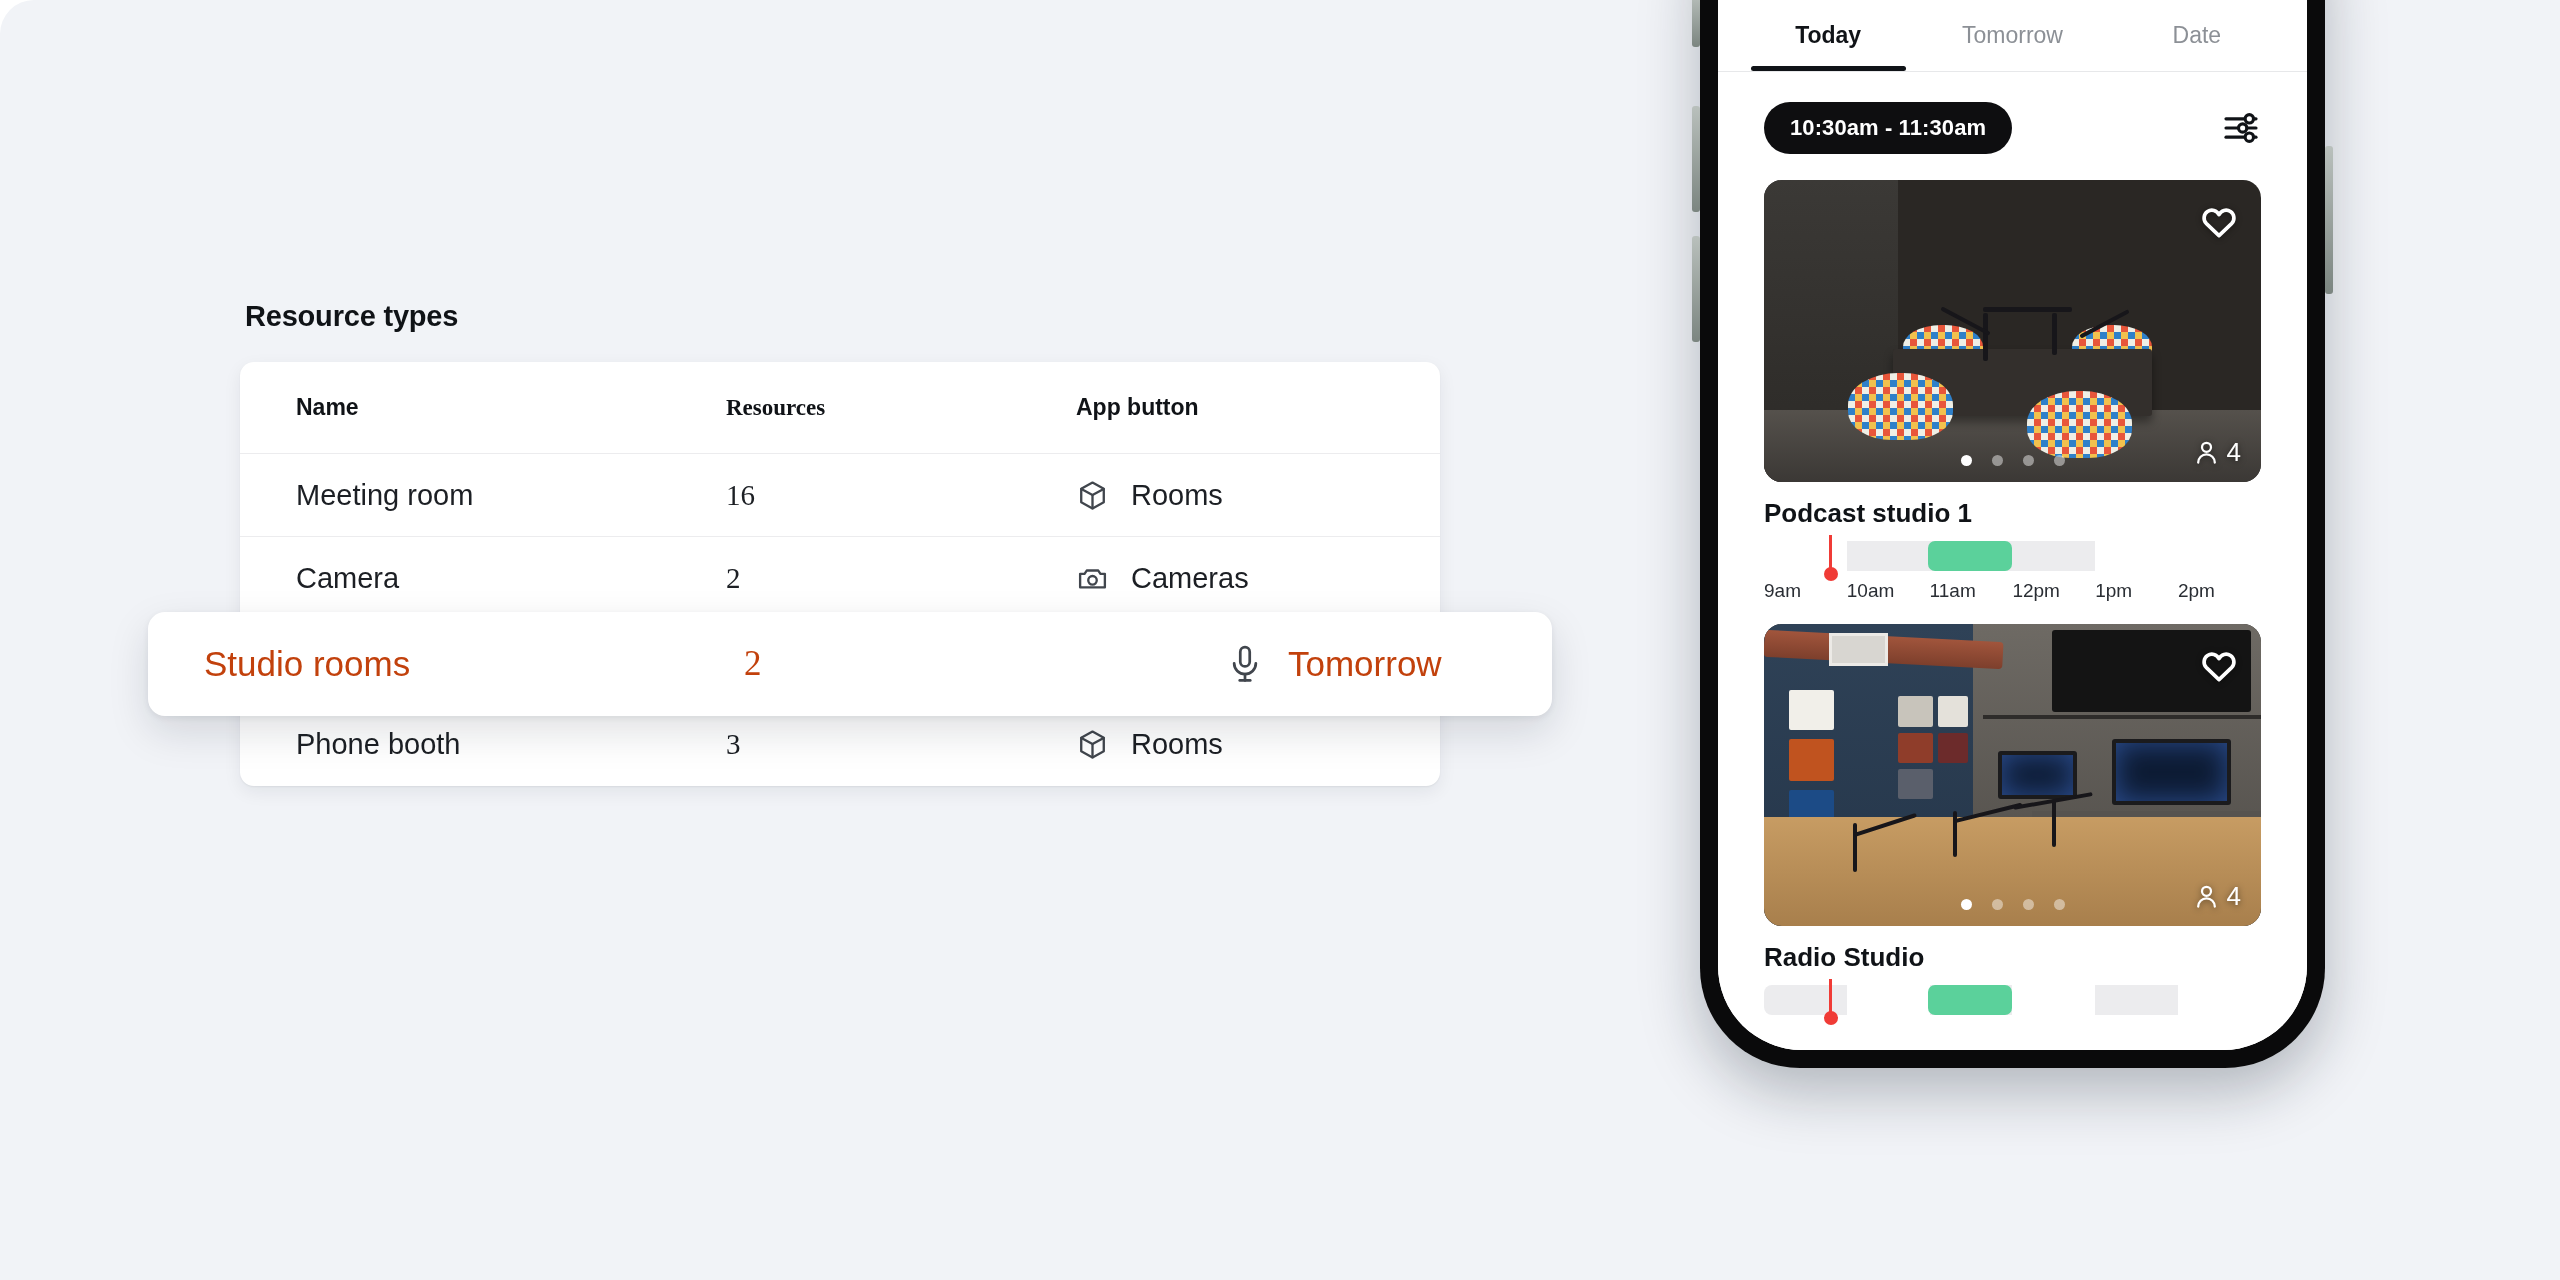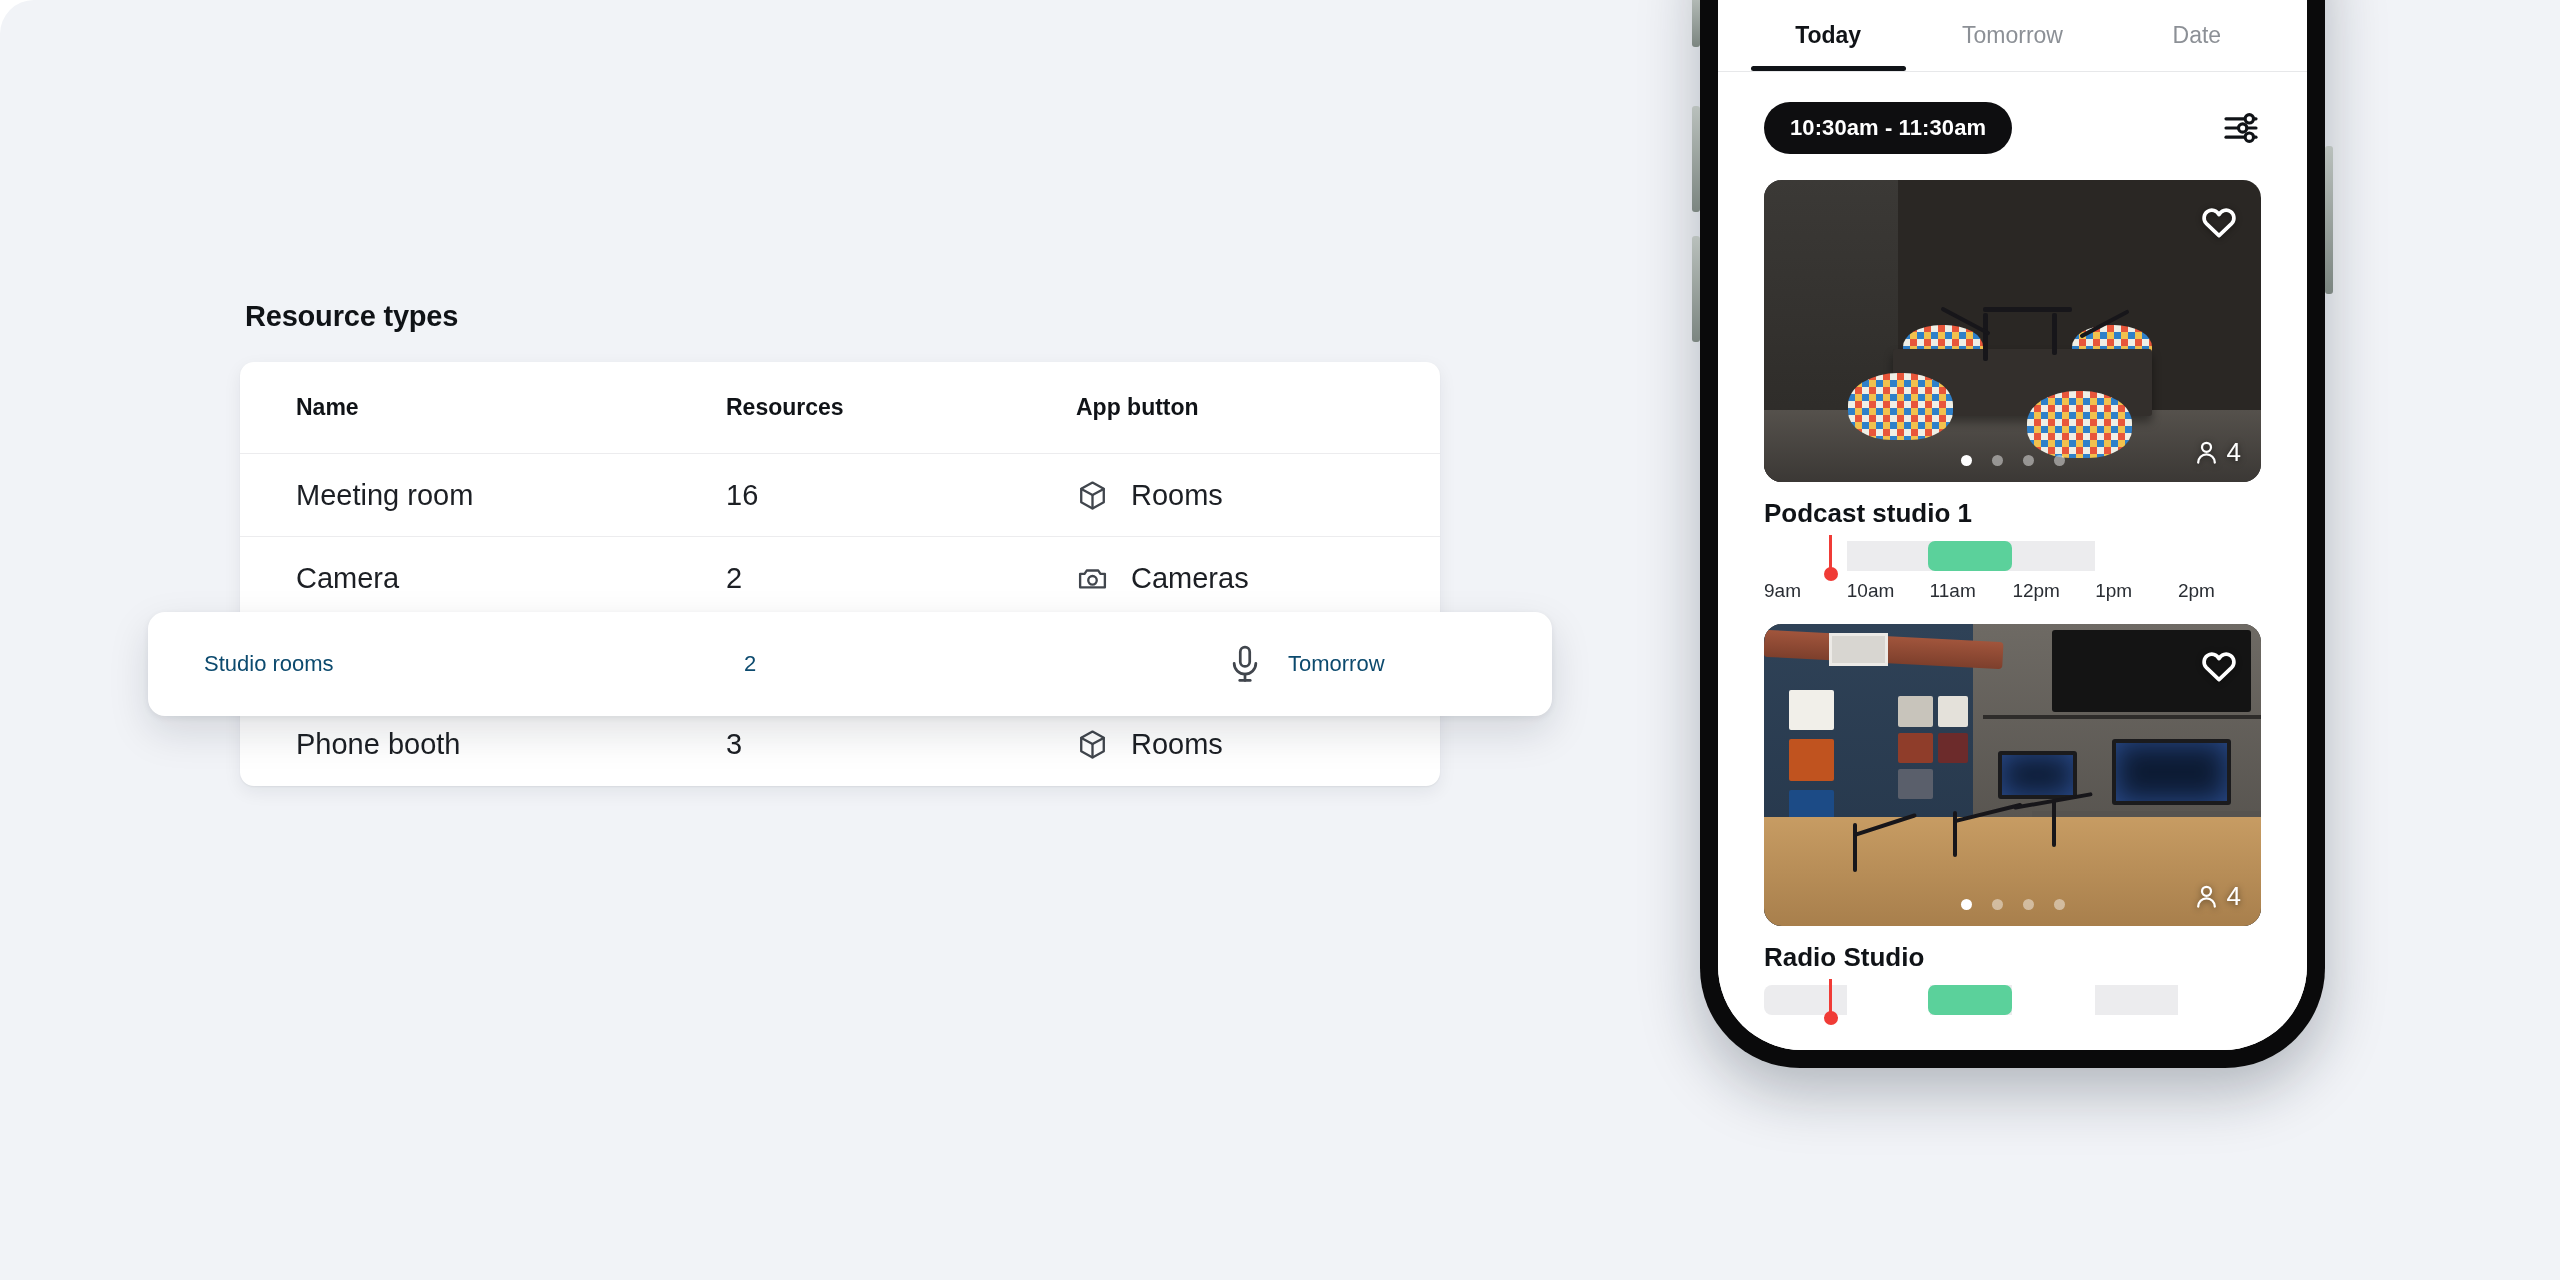--- a/index.html
+++ b/index.html
@@ -40,40 +40,40 @@
     display:flex; align-items:center;
     height:83px;
     padding:4px 56px;
     border-bottom:1px solid #ececee;
   }
   .trow:last-child { border-bottom:none; }
   .trow.head { height:92px; }
   .trow.head .c { font-weight:700; color:#101317; font-size:23px; }
   .c { font-size:29px; color:#1c1f24; }
   .c-name { width:430px; }
-  .c-res  { width:350px; }
+  .c-res  { width:350px;font-family:Liberation Serif, serif; }
   .c-app  { flex:1; display:flex; align-items:center; gap:22px; }
 
   
   .trow.occluded { opacity:0; }
 
   .appicon { width:33px; height:33px; color:#41464d; flex:0 0 33px; display:block; }
   .appicon svg { width:100%; height:100%; display:block; }
 
   
   #float-row {
     position:absolute; left:148px; top:612px;
     width:1404px; height:104px;
     background:#ffffff;
     border-radius:17px;
     box-shadow:0 2px 6px rgba(16,24,40,.07), 0 16px 40px rgba(16,24,40,.13);
     display:flex; align-items:center;
     padding:0 56px;
   }
-  #float-row .c { font-size:22px; color:#0c4a6e; }
+  #float-row .c { font-size:35px; color:#c2410c; }
   #float-row .c-name { width:540px; }
   #float-row .c-res  { width:480px; }
   #float-row .appicon { width:42px; height:42px; flex:0 0 42px; }
 
   
   #phone-wrap {
     position:absolute; left:1700px; top:-122px;
     width:625px; height:1190px;
   }
   #phone-body {

